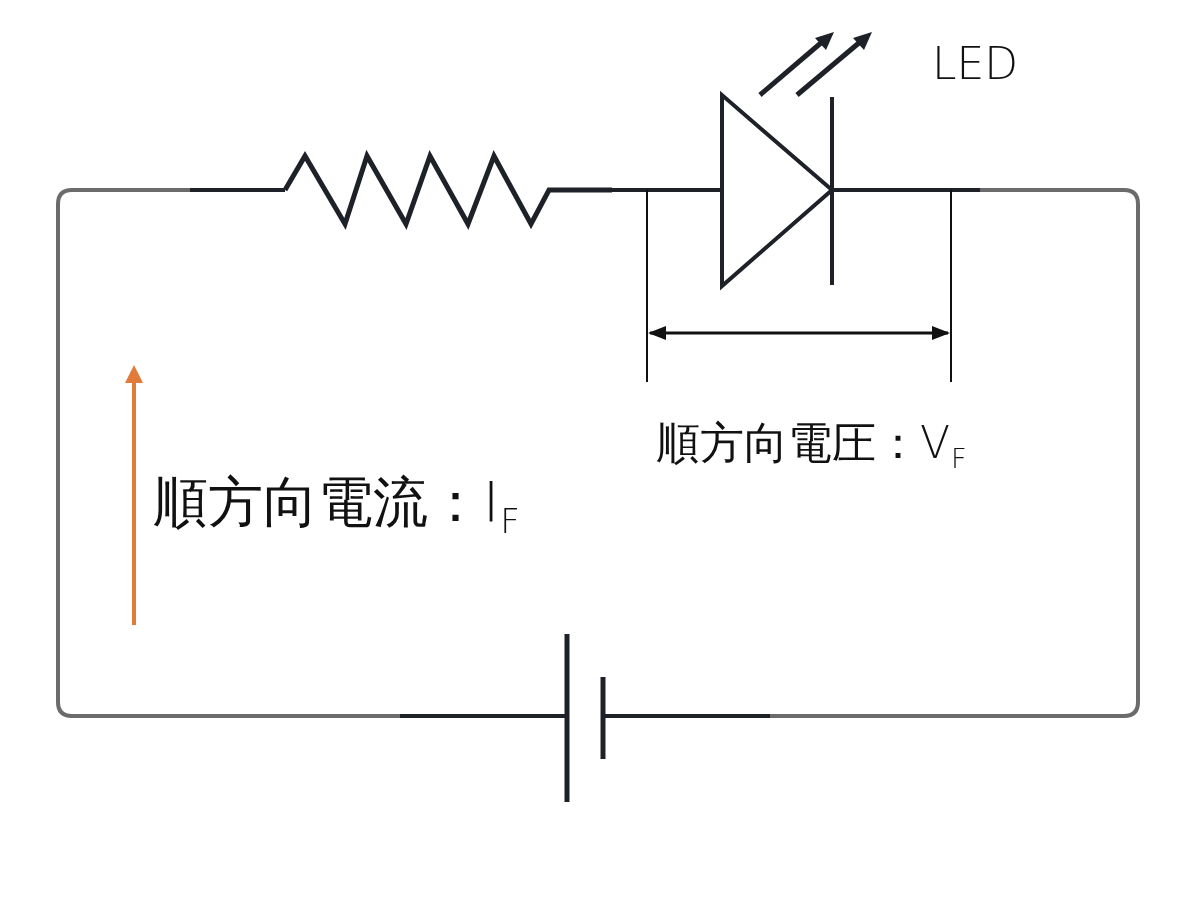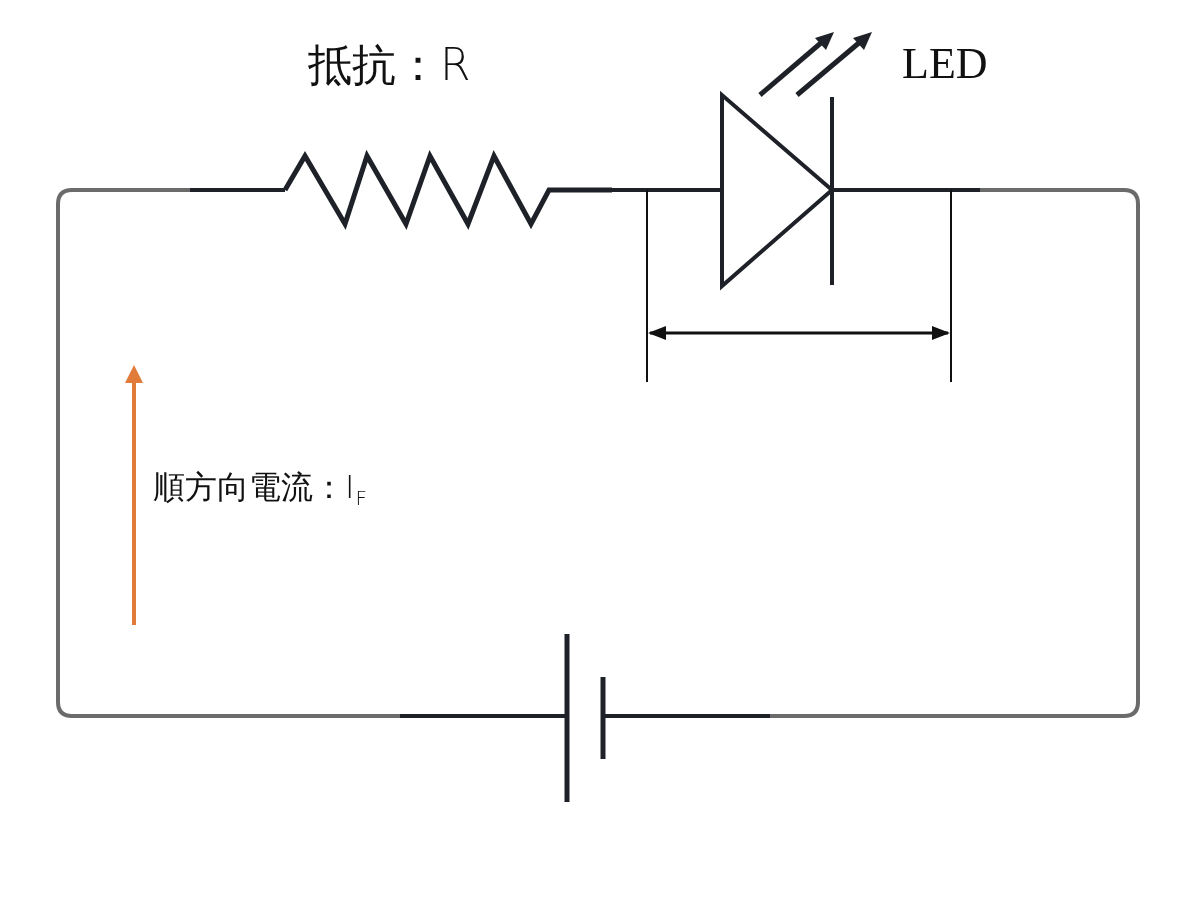--- a/index.html
+++ b/index.html
@@ -46,22 +46,24 @@
 
     <line x1="400" y1="716" x2="567" y2="716" stroke="#1e2228" stroke-width="4"></line>
     <line x1="567" y1="634" x2="567" y2="802" stroke="#1e2228" stroke-width="5"></line>
     <line x1="603" y1="677" x2="603" y2="759" stroke="#1e2228" stroke-width="5"></line>
     <line x1="603" y1="716" x2="770" y2="716" stroke="#1e2228" stroke-width="4"></line>
 
     <line x1="134" y1="625" x2="134" y2="382" stroke="#e07b39" stroke-width="4"></line>
     <polygon points="134,365 125,383 143,383" fill="#e07b39"></polygon>
   </svg>
 
-  <div class="label" style="left:308px; top:36px; font-size:44px;">抵抗：R</div>
 
-  <div class="label" style="left:902px; top:38px; font-size:44px;font-family:Liberation Serif, serif;">LED</div>
+  <div class="label" style="left:932px; top:38px; font-size:44px;">LED</div>
 
+  <div class="label" style="left:656px; top:414px; font-size:44px;">
+    <span>順方向電圧：V</span><span class="sub">F</span>
+  </div>
 
-  <div class="label" style="left:153px; top:466px; font-size:32px;">
+  <div class="label" style="left:153px; top:466px; font-size:55px;">
     <span>順方向電流：I</span><span class="sub">F</span>
   </div>
 
 </div>
 
 </body></html>

